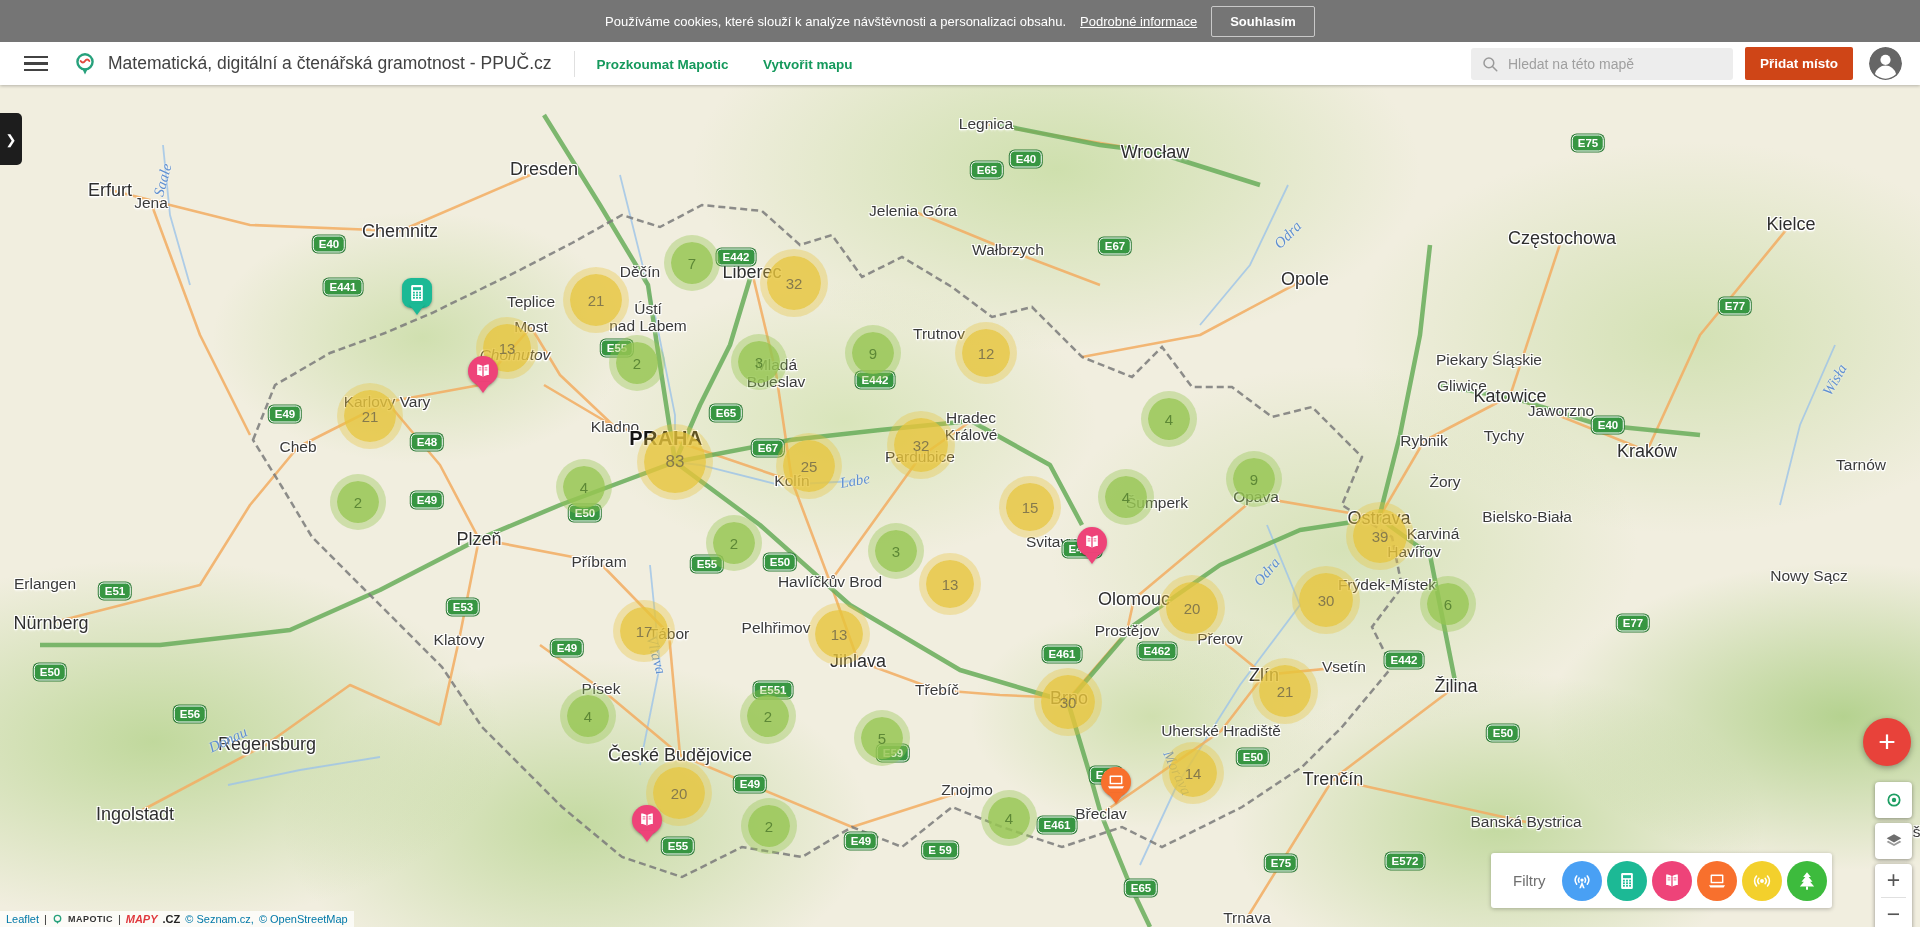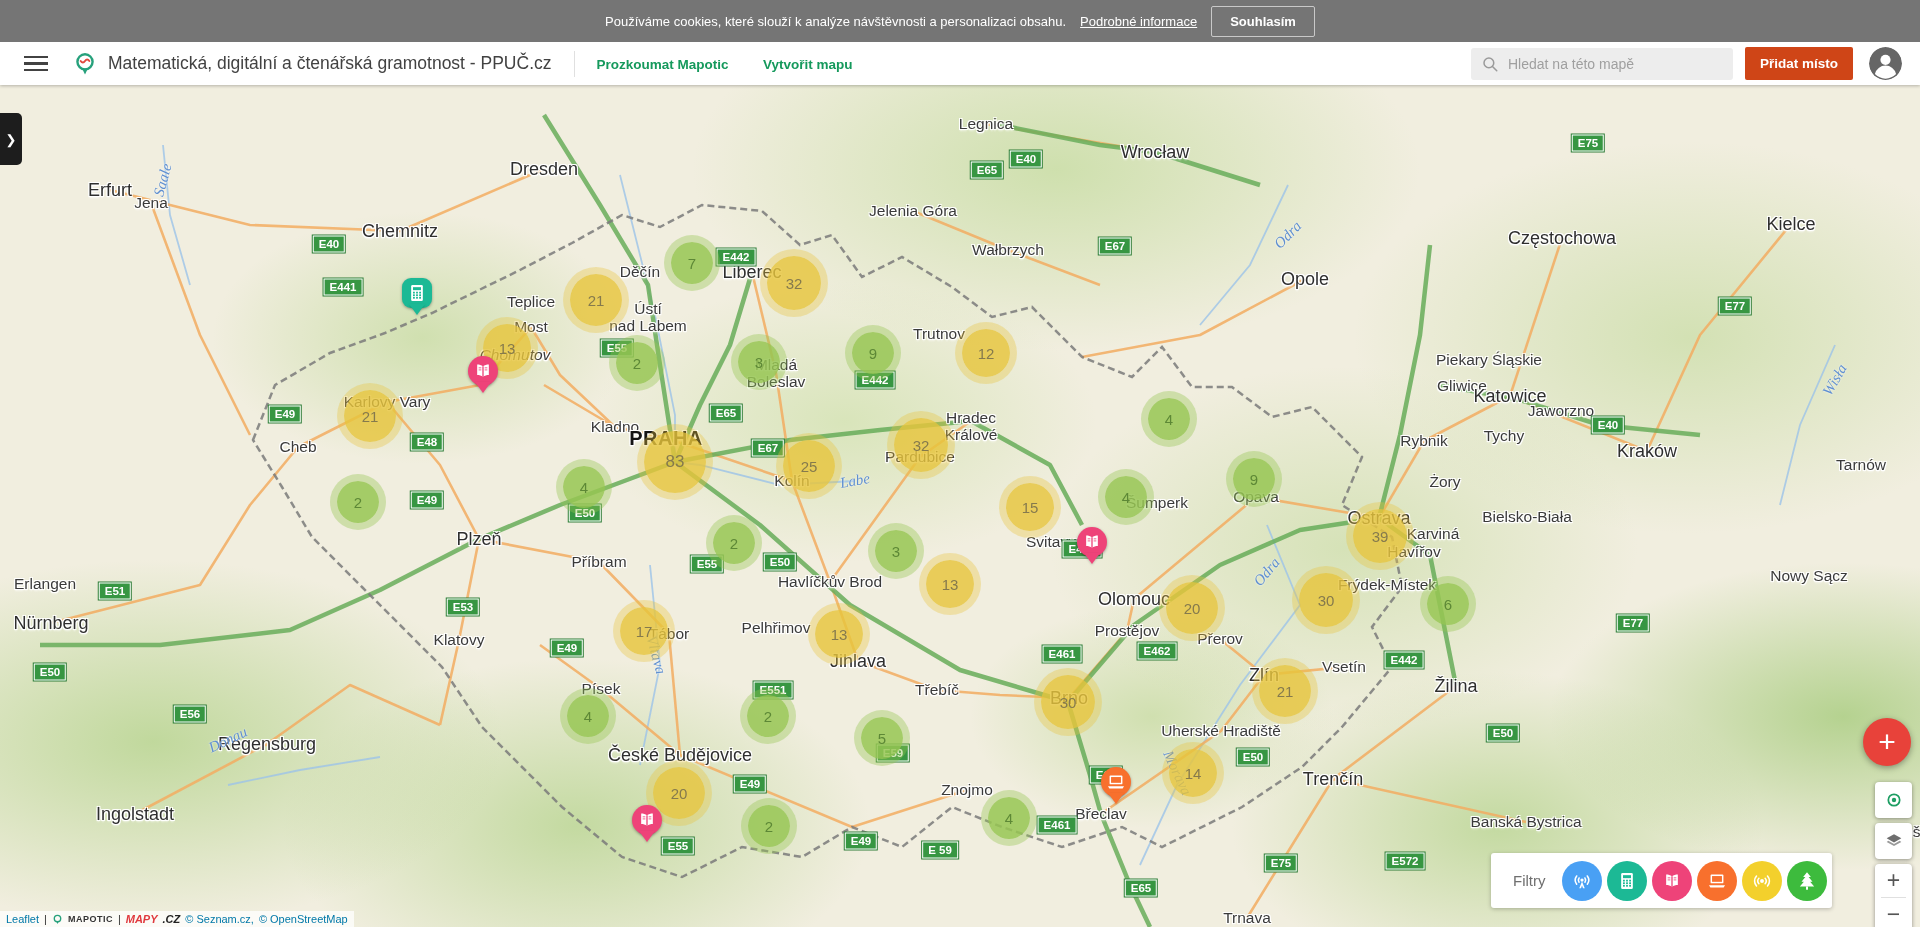--- a/index.html
+++ b/index.html
@@ -49,21 +49,21 @@
 
   #labels-layer, #clusters-layer, #markers-layer { position:absolute; inset:0; }
   #labels-layer { z-index:1; } #clusters-layer { z-index:2; } #markers-layer { z-index:3; }
 
   .city { position:absolute; transform:translate(-50%,-50%); font-size:15.5px; color:#3a3a3a;
     white-space:pre-line; text-align:center; line-height:1.12;
     text-shadow:-1px -1px 0 #fff,1px -1px 0 #fff,-1px 1px 0 #fff,1px 1px 0 #fff,0 2px 2px rgba(255,255,255,.8); }
   .city.city2 { font-size:18px; color:#2e2e2e; }
   .city.capital { font-size:20px; font-weight:bold; color:#141414; letter-spacing:.5px; }
   .badge { position:absolute; transform:translate(-50%,-50%); background:#379642; color:#fff;
-    border:1.5px solid #fff; box-shadow:0 0 0 1px #2c7a36; border-radius:0; font-size:11.5px; font-weight:bold;
+    border:1.5px solid #fff; box-shadow:0 0 0 1px #2c7a36; border-radius:5px; font-size:11.5px; font-weight:bold;
     padding:1px 5px; line-height:13px; white-space:nowrap; }
   .river { position:absolute; font-family:"Liberation Serif", serif; font-style:italic; font-size:15px;
     color:#5f8fd0; text-shadow:0 0 2px #fff; white-space:nowrap; }
 
   .cluster { position:absolute; transform:translate(-50%,-50%); border-radius:50%;
     display:flex; align-items:center; justify-content:center; cursor:pointer; }
   .cluster.yellow { background:rgba(231,196,60,.82); box-shadow:0 0 0 7px rgba(231,196,60,.35); color:#857a4d; }
   .cluster.green  { background:rgba(151,198,82,.85); box-shadow:0 0 0 7px rgba(151,198,82,.38); color:#5d8836; }
   .cluster span { font-size:15px; }
 
@@ -98,21 +98,21 @@
   .filters-label { font-size:15px; color:#6f6f6f; }
   #filter-buttons { display:flex; gap:5px; }
   .filter-btn { width:40px; height:40px; border-radius:50%; border:none; display:flex; align-items:center;
     justify-content:center; cursor:pointer; }
 
   .attribution { position:absolute; left:0; bottom:0; z-index:7; background:rgba(255,255,255,.75);
     font-size:11px; color:#333; padding:2px 6px; display:flex; align-items:center; gap:5px; white-space:nowrap; }
   .attribution .lnk { color:#0078a8; cursor:pointer; }
   .attribution .mapotic-txt { font-size:9px; font-weight:bold; letter-spacing:.5px; color:#333; }
   .attribution .mapy-red { color:#e0393e; font-weight:bold; font-style:italic; }
-  .attribution .mapy-cz { color:#222; font-weight:bold; font-style:italic; }
+  .attribution .mapy-cz { color:#222; font-weight:bold; }
 </style>
 </head>
 <body>
 
 <div class="cookiebar">
   <span>Používáme cookies, které slouží k analýze návštěvnosti a personalizaci obsahu.</span>
   <a>Podrobné informace</a>
   <button>Souhlasím</button>
 </div>
 

